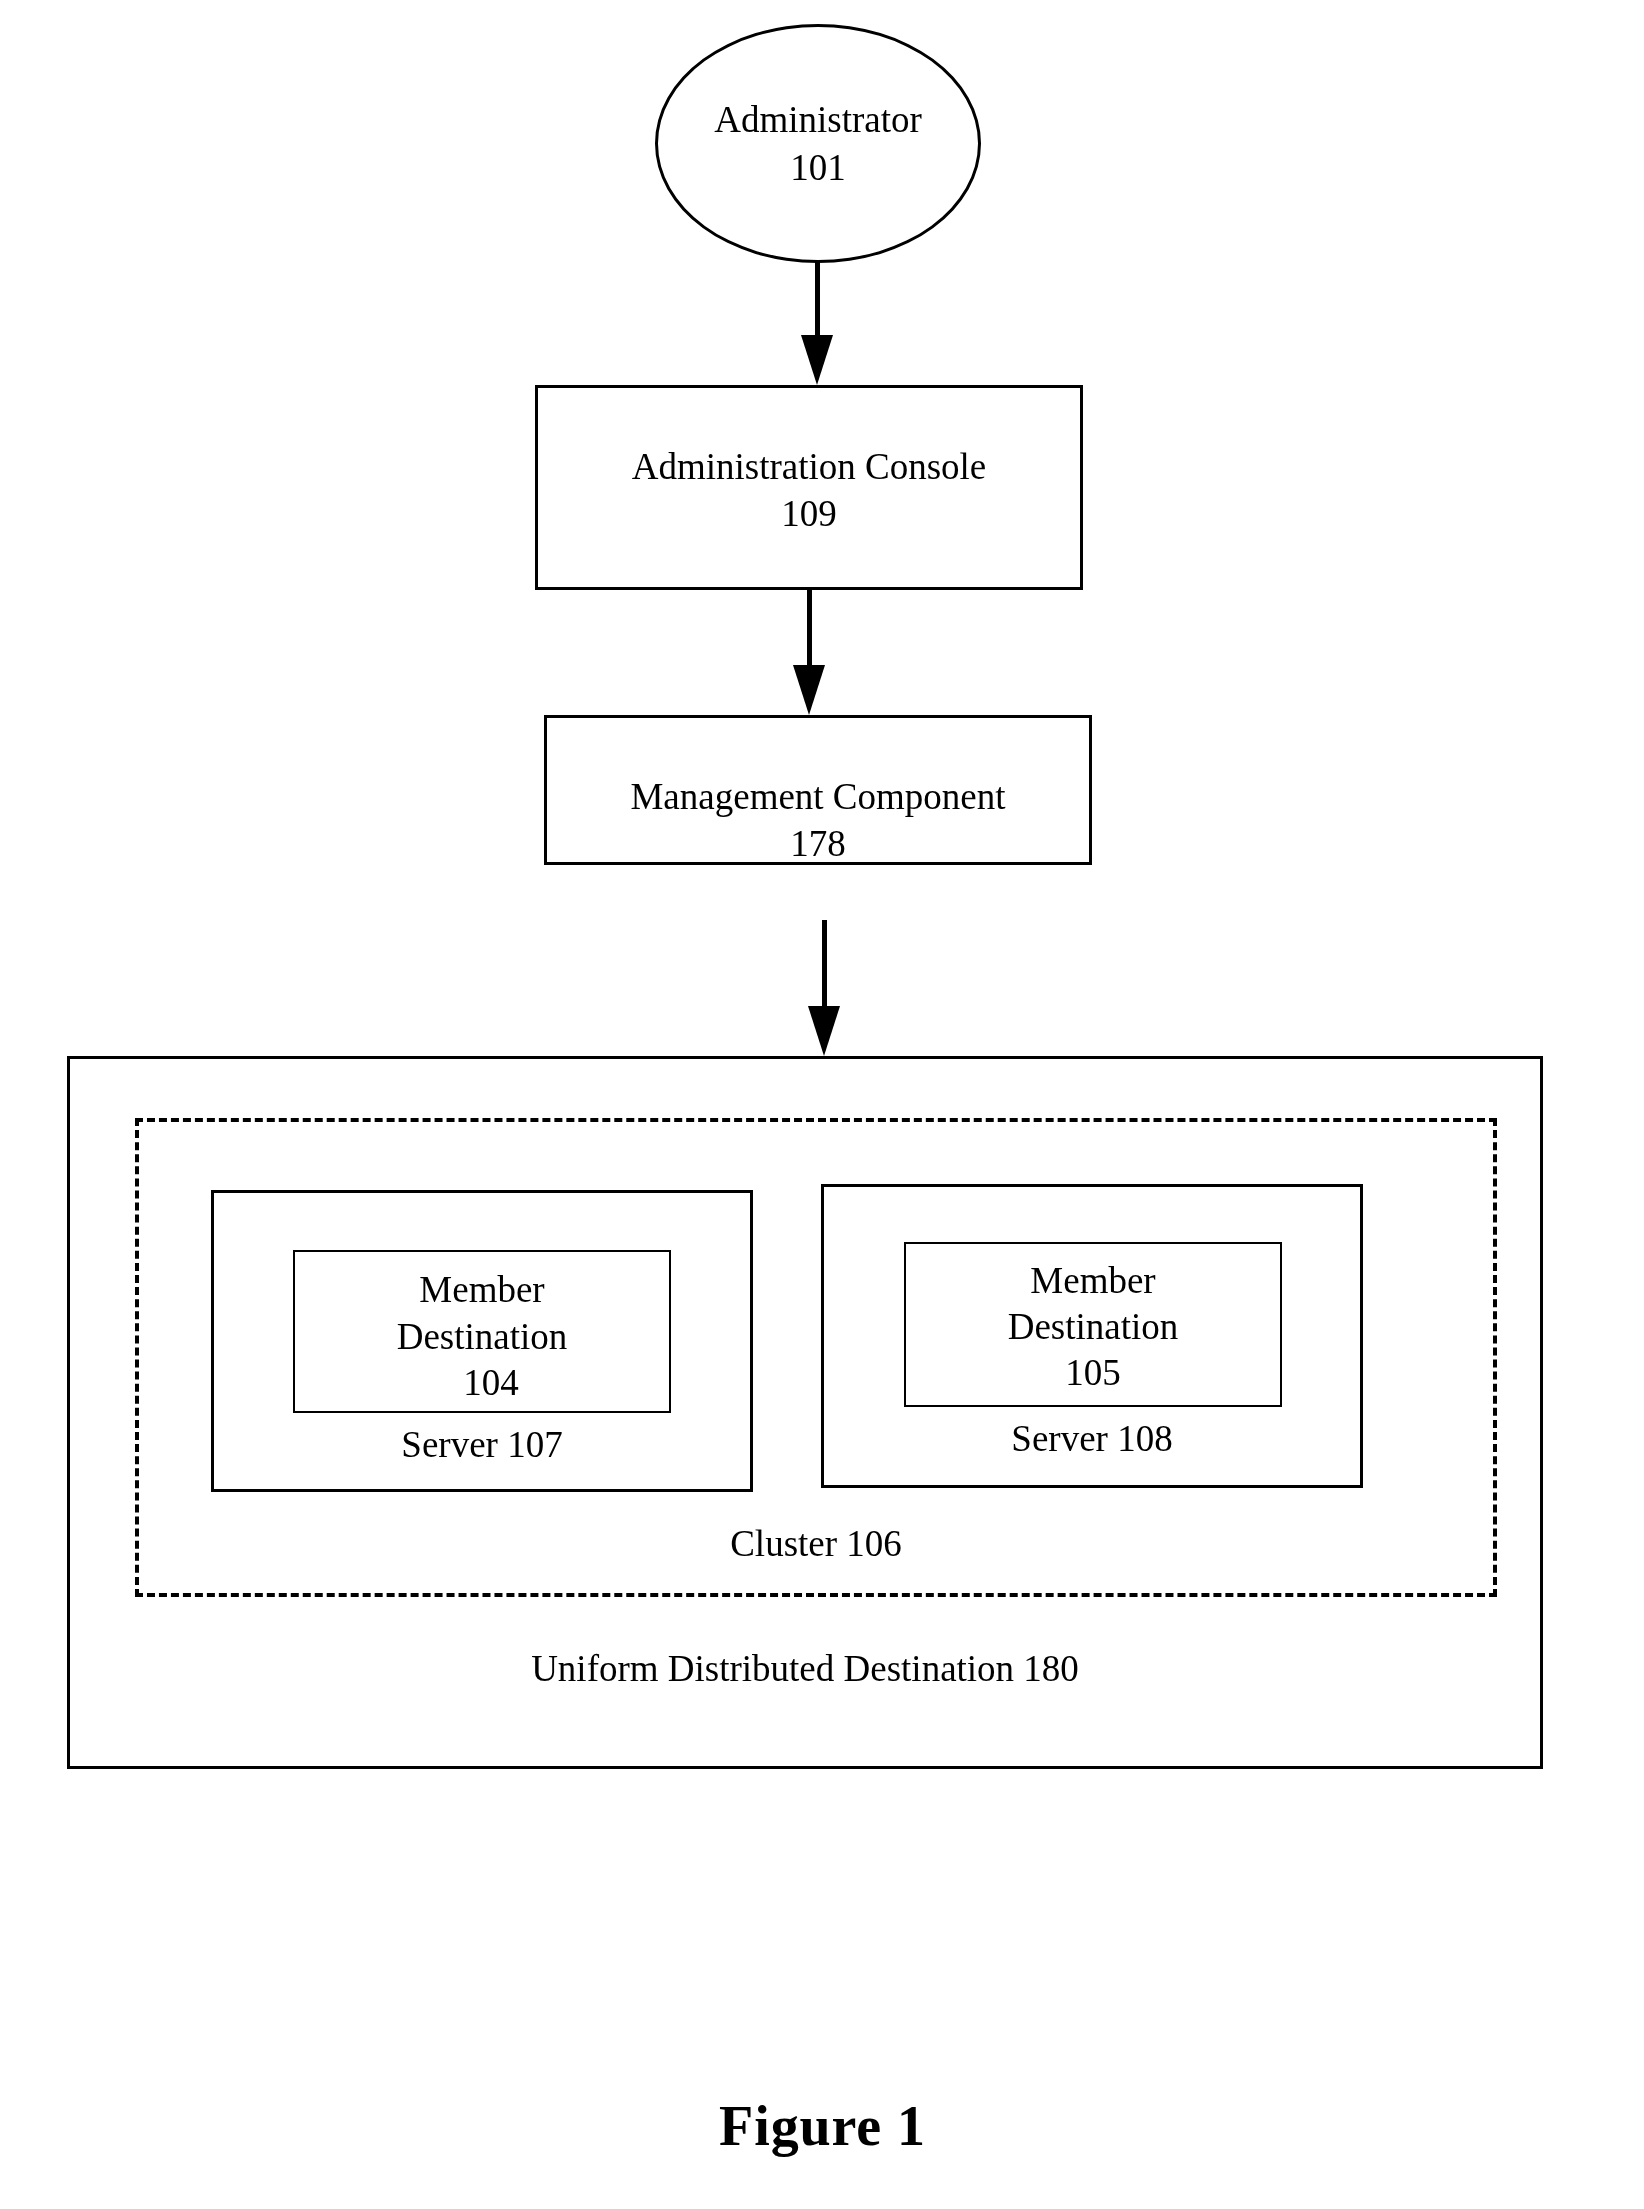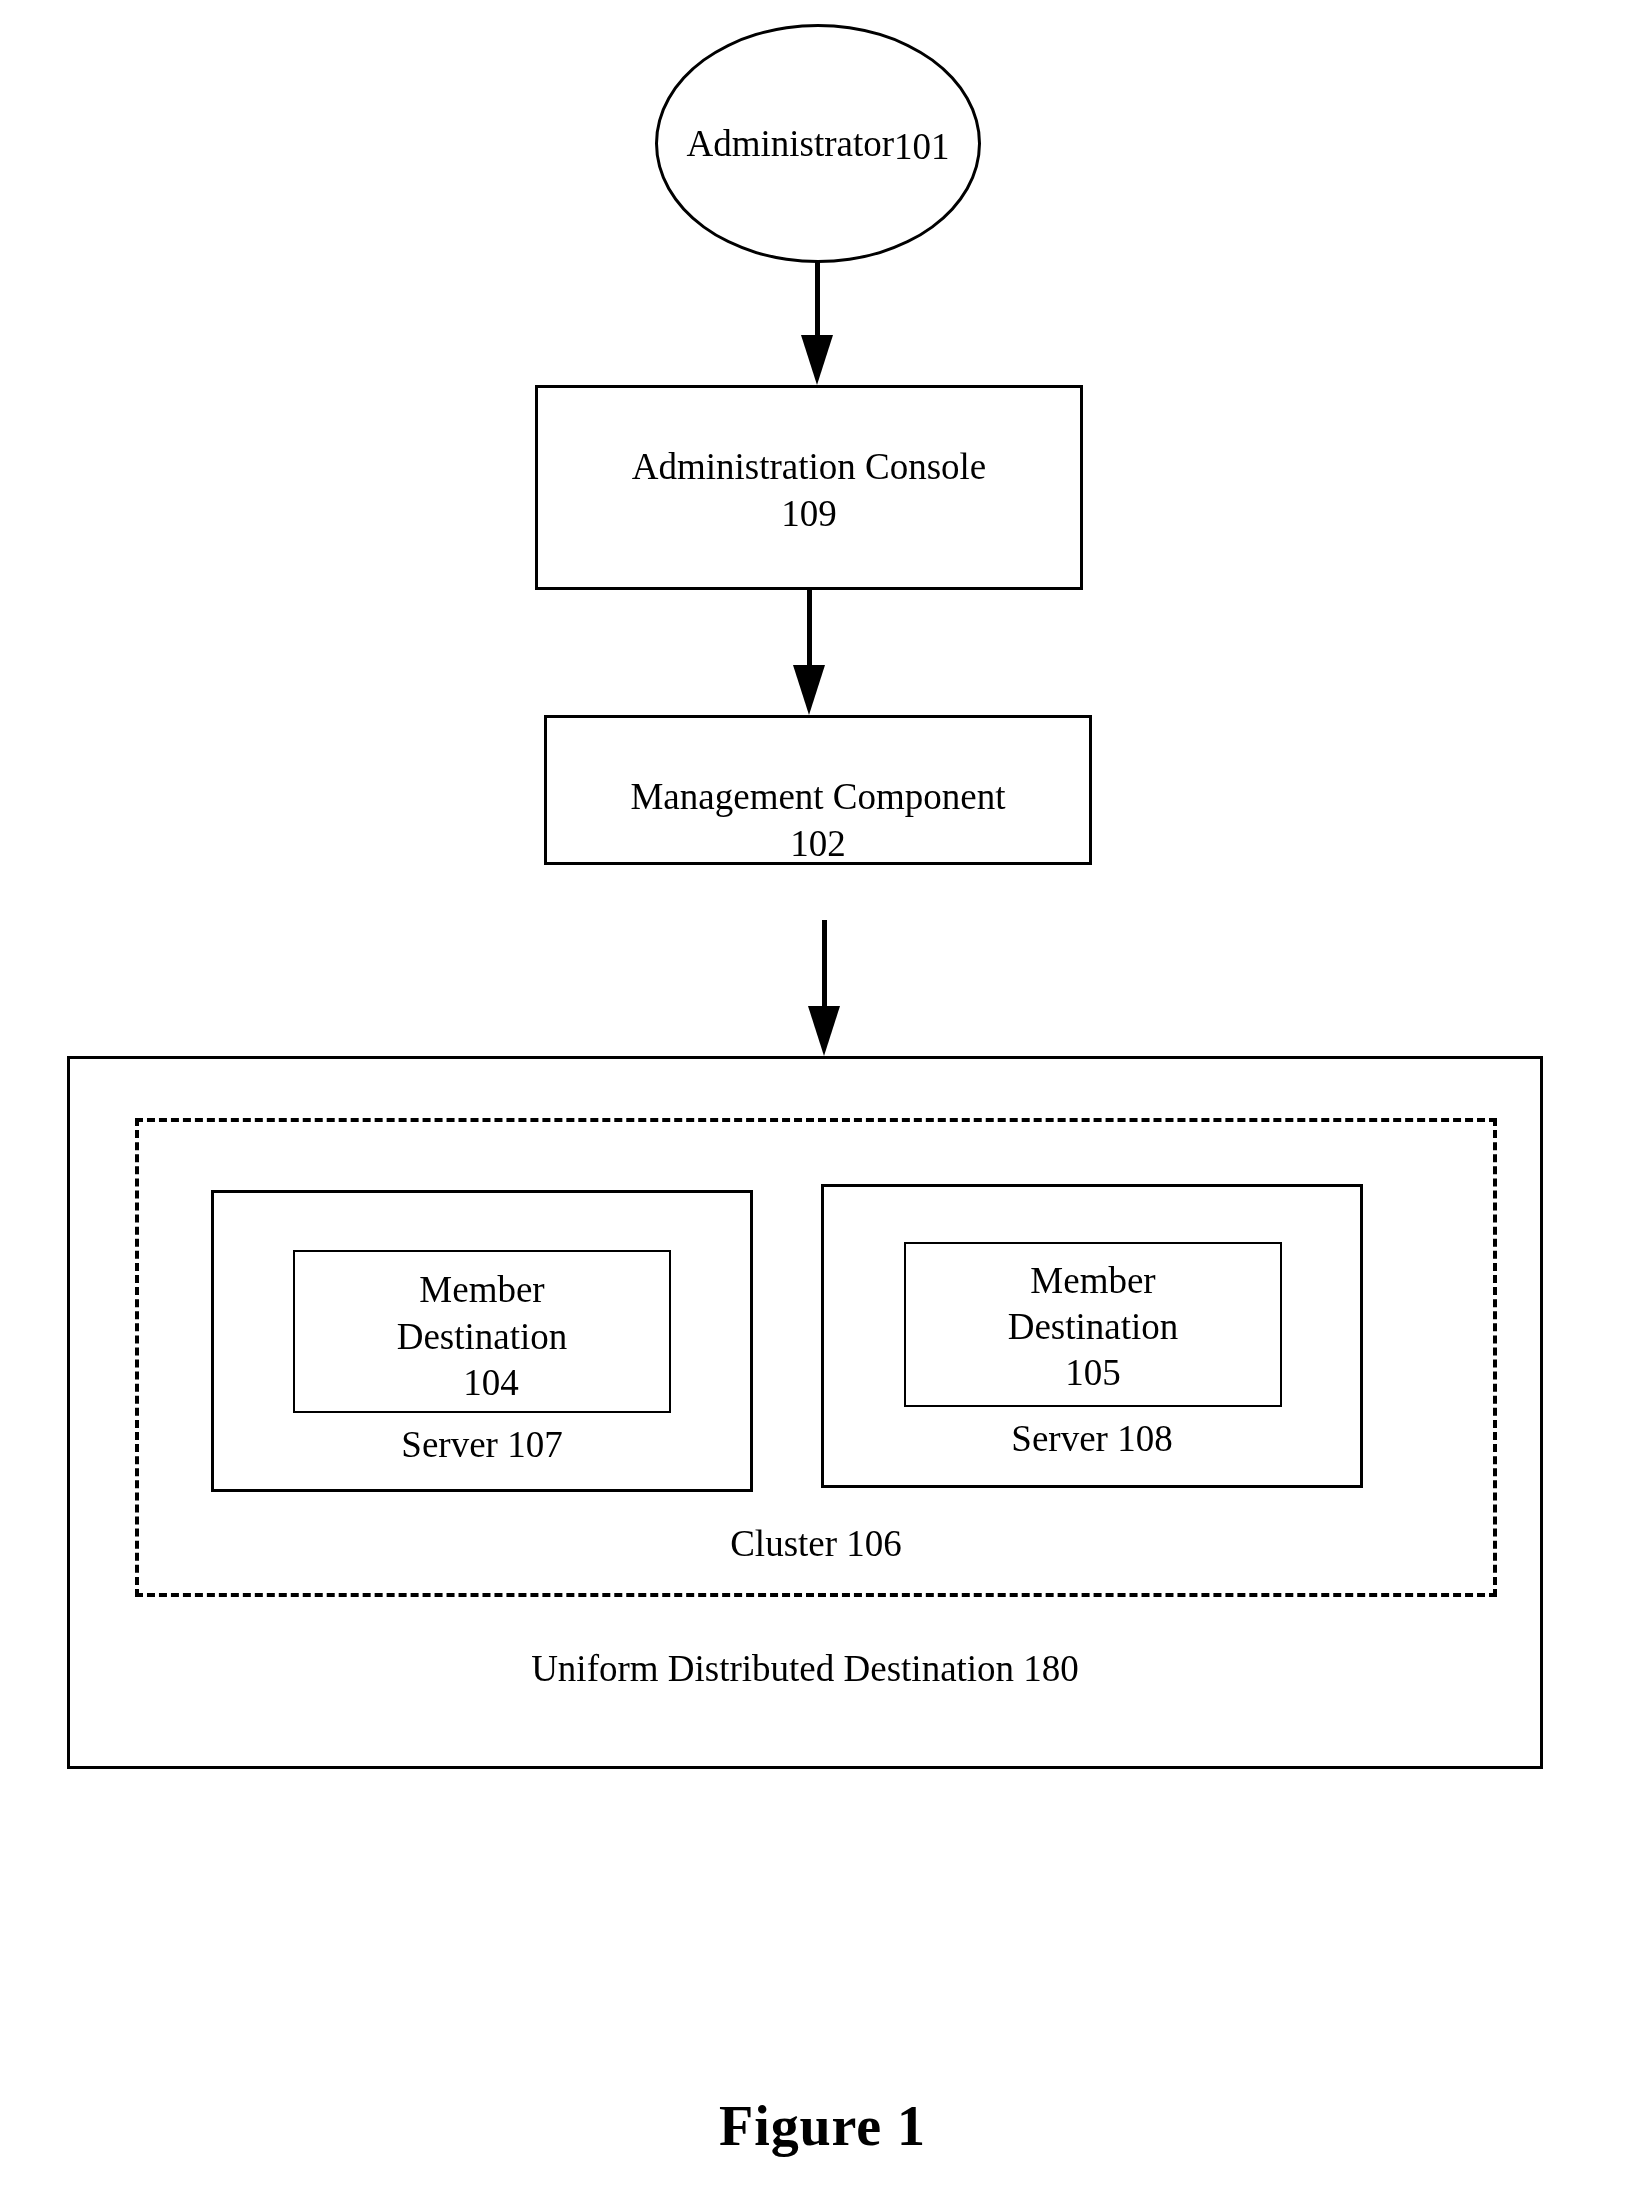--- a/index.html
+++ b/index.html
@@ -23,21 +23,21 @@
   #admin-ellipse {
     position: absolute;
     left: 655px;
     top: 24px;
     width: 326px;
     height: 239px;
     border: 3.6px solid #000;
     border-radius: 50%;
     box-sizing: border-box;
     display: flex;
-    flex-direction: row;
+    flex-direction: column;
     align-items: center;
     justify-content: center;
   }
   #admin-ellipse .line1 { font-size: 37px; }
   #admin-ellipse .line2 { font-size: 37px; margin-top: 5.3px; }
 
   
   .box {
     position: absolute;
     box-sizing: border-box;
@@ -119,21 +119,21 @@
     <div class="box-label" style="top:102px;">109</div>
   </div>
 
   <div class="arrow" style="left:807px; top:590px; height:125px;">
     <div class="shaft" style="height:77px;"></div>
     <div class="head" style="top:75px;"></div>
   </div>
 
   <div class="box" style="left:544px; top:715px; width:548px; height:150px;">
     <div class="box-label" style="top:55px;">Management Component</div>
-    <div class="box-label" style="top:102px;">102</div>
+    <div class="box-label" style="top:102px;">178</div>
   </div>
 
   <div class="arrow" style="left:822px; top:920px; height:136px;">
     <div class="shaft" style="height:87px;"></div>
     <div class="head" style="top:86px;"></div>
   </div>
 
   <div class="box" style="left:67px; top:1056px; width:1476px; height:713px;">
 
     <div id="cluster-box" style="left:65px; top:59px; width:1362px; height:479px; position:absolute;">

